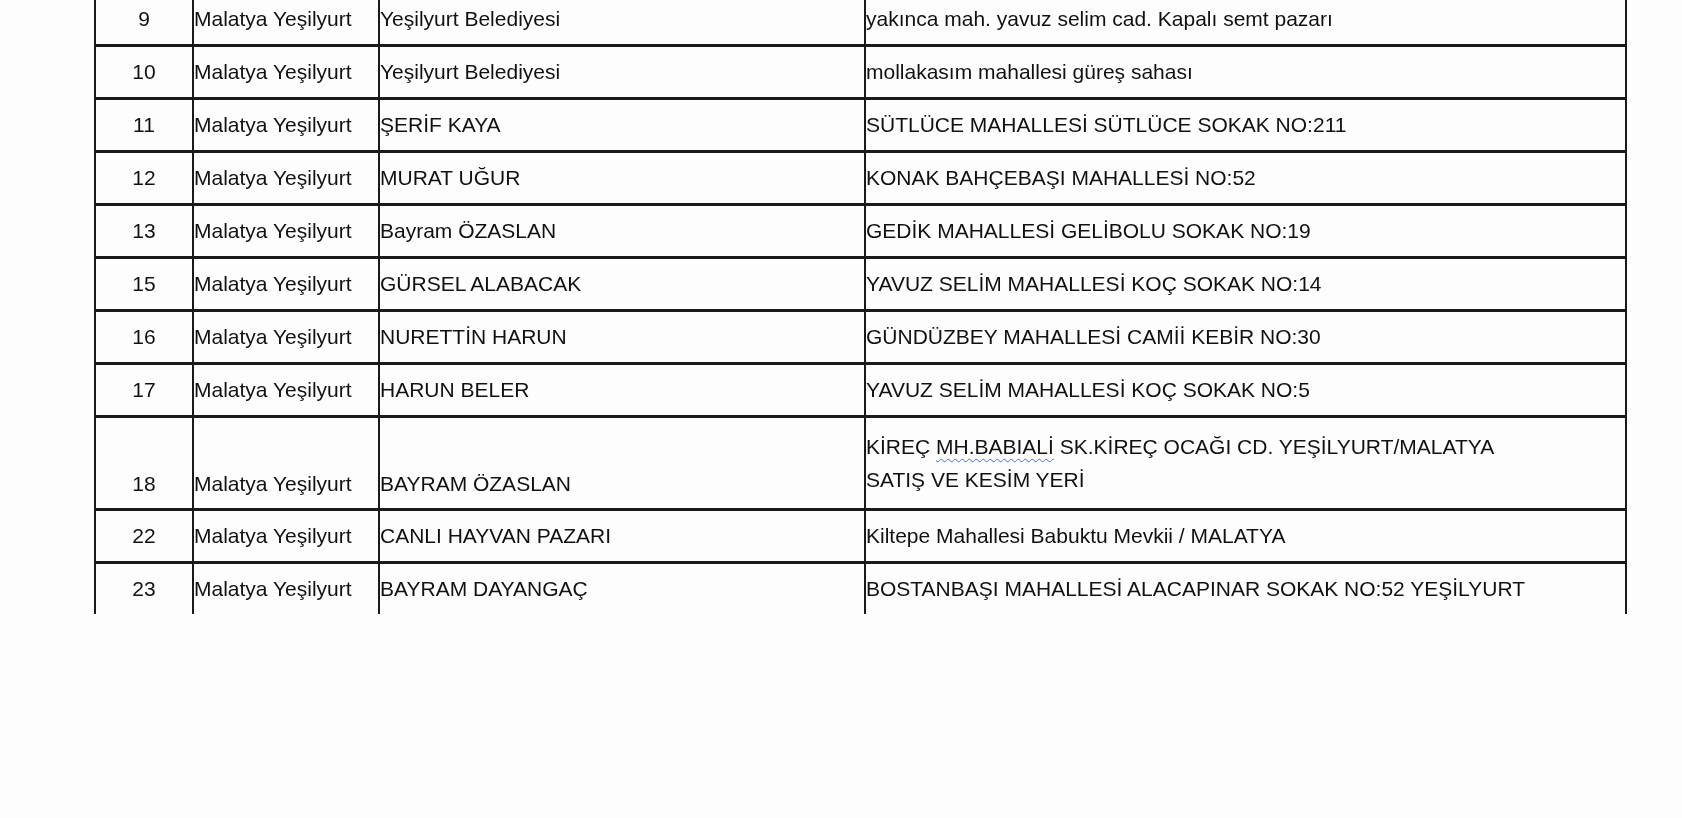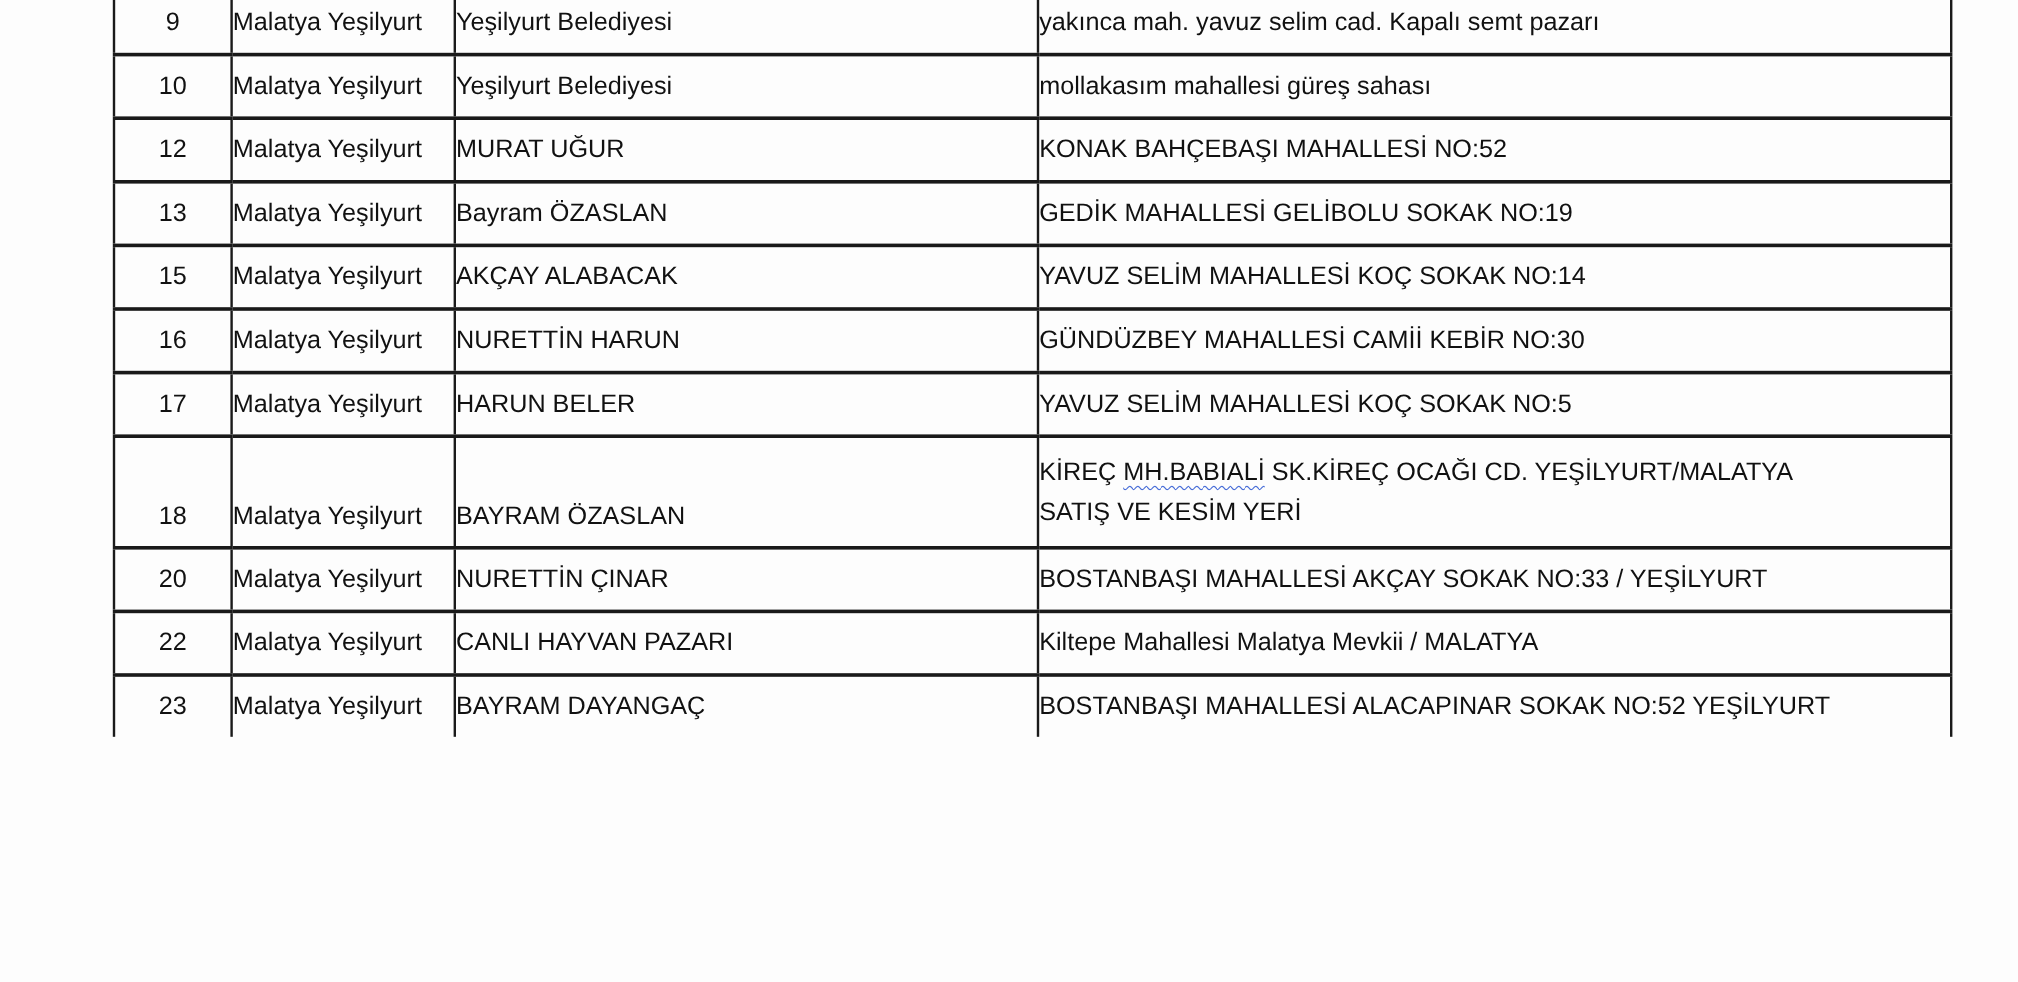--- a/index.html
+++ b/index.html
@@ -71,35 +71,41 @@
         <td class="c-name">Yeşilyurt Belediyesi</td>
         <td class="c-addr">yakınca mah. yavuz selim cad. Kapalı semt pazarı</td>
       </tr>
       <tr class="row">
         <td class="c-no">10</td>
         <td class="c-city">Malatya Yeşilyurt</td>
         <td class="c-name">Yeşilyurt Belediyesi</td>
         <td class="c-addr">mollakasım mahallesi güreş sahası</td>
       </tr>
       <tr class="row">
+        <td class="c-no">11</td>
+        <td class="c-city">Malatya Yeşilyurt</td>
+        <td class="c-name">ŞERİF KAYA</td>
+        <td class="c-addr">SÜTLÜCE MAHALLESİ SÜTLÜCE SOKAK NO:211</td>
+      </tr>
+      <tr class="row">
         <td class="c-no">12</td>
         <td class="c-city">Malatya Yeşilyurt</td>
         <td class="c-name">MURAT UĞUR</td>
         <td class="c-addr">KONAK BAHÇEBAŞI MAHALLESİ NO:52</td>
       </tr>
       <tr class="row">
         <td class="c-no">13</td>
         <td class="c-city">Malatya Yeşilyurt</td>
         <td class="c-name">Bayram ÖZASLAN</td>
         <td class="c-addr">GEDİK MAHALLESİ GELİBOLU SOKAK NO:19</td>
       </tr>
       <tr class="row">
         <td class="c-no">15</td>
         <td class="c-city">Malatya Yeşilyurt</td>
-        <td class="c-name">AKÇAY ALABACAK</td>
+        <td class="c-name">GÜRSEL ALABACAK</td>
         <td class="c-addr">YAVUZ SELİM MAHALLESİ KOÇ SOKAK NO:14</td>
       </tr>
       <tr class="row">
         <td class="c-no">16</td>
         <td class="c-city">Malatya Yeşilyurt</td>
         <td class="c-name">NURETTİN HARUN</td>
         <td class="c-addr">GÜNDÜZBEY MAHALLESİ CAMİİ KEBİR NO:30</td>
       </tr>
       <tr class="row">
         <td class="c-no">17</td>
@@ -110,30 +116,24 @@
       <tr class="row tall">
         <td class="c-no">18</td>
         <td class="c-city">Malatya Yeşilyurt</td>
         <td class="c-name">BAYRAM ÖZASLAN</td>
         <td class="c-addr">
           <span class="addr-line"><span>KİREÇ </span><span class="spell">MH.BABIALİ</span><span> SK.KİREÇ OCAĞI CD. YEŞİLYURT/MALATYA</span></span>
           <span class="addr-line">SATIŞ VE KESİM YERİ</span>
         </td>
       </tr>
       <tr class="row">
-        <td class="c-no">20</td>
-        <td class="c-city">Malatya Yeşilyurt</td>
-        <td class="c-name">NURETTİN ÇINAR</td>
-        <td class="c-addr">BOSTANBAŞI MAHALLESİ AKÇAY SOKAK NO:33 / YEŞİLYURT</td>
-      </tr>
-      <tr class="row">
         <td class="c-no">22</td>
         <td class="c-city">Malatya Yeşilyurt</td>
         <td class="c-name">CANLI HAYVAN PAZARI</td>
-        <td class="c-addr">Kiltepe Mahallesi Malatya Mevkii / MALATYA</td>
+        <td class="c-addr">Kiltepe Mahallesi Babuktu Mevkii / MALATYA</td>
       </tr>
       <tr class="row">
         <td class="c-no">23</td>
         <td class="c-city">Malatya Yeşilyurt</td>
         <td class="c-name">BAYRAM DAYANGAÇ</td>
         <td class="c-addr">BOSTANBAŞI MAHALLESİ ALACAPINAR SOKAK NO:52 YEŞİLYURT</td>
       </tr>
     </tbody>
   </table>
 </div>

